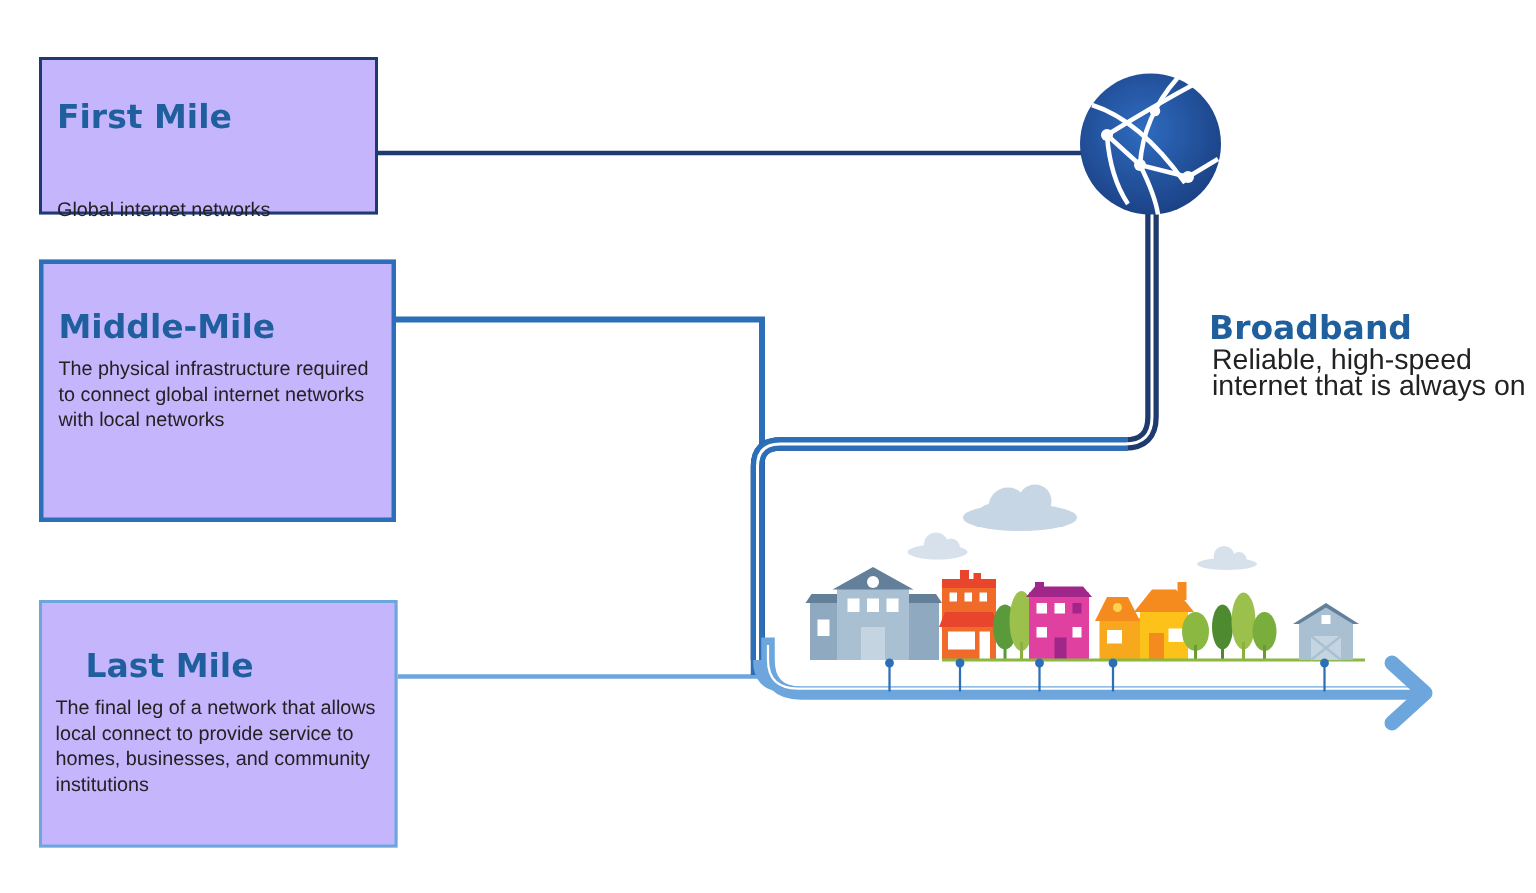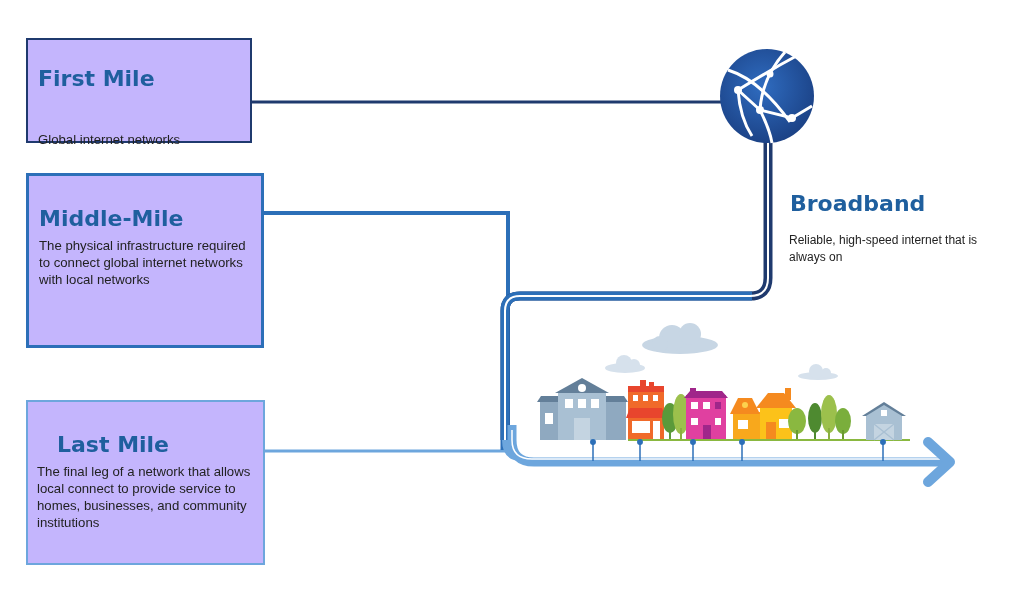--- a/index.html
+++ b/index.html
@@ -12,23 +12,23 @@
   #first { left: 26px; top: 38px; width: 226px; height: 105px; border: 2px solid #1f3a6e; }
   #first h2 { position: absolute; left: 10px; top: 26px; }
   #first p { position: absolute; left: 10px; top: 58px; margin-top: 33px; }
   #middle { left: 26px; top: 173px; width: 238px; height: 175px; border: 3px solid #2c6fb8; }
   #middle h2 { position: absolute; left: 10px; top: 30px; }
   #middle p { position: absolute; left: 10px; top: 61px; width: 215px; }
   #last { left: 26px; top: 400px; width: 239px; height: 165px; border: 2px solid #6da6dd; }
   #last h2 { position: absolute; left: 9px; top: 30px; margin-left: 20px; }
   #last p { position: absolute; left: 9px; top: 61px; width: 230px; }
   #bb-title { position: absolute; left: 790px; top: 191px; font-family: "DejaVu Sans", sans-serif;
-              font-weight: bold; color: #1f5f9e; font-size: 22px; margin: 0; }
-  #bb-desc { position: absolute; left: 789px; top: 232px; width: 210px; color: #222;
-             font-size: 12px; line-height: 17px; margin: 0; }
+              font-weight: bold; color: #1f5f9e; font-size: 22px; margin: 16px; }
+  #bb-desc { position: absolute; left: 808px; top: 232px; width: 210px; color: #222;
+             font-size: 19px; line-height: 17px; margin: 0; }
   svg#scene { position: absolute; left: 0; top: 0; }
 </style>
 </head>
 <body>
 
 <svg id="scene" width="1024" height="595" viewBox="0 0 1024 595">
   <defs>
     <radialGradient id="globeGrad" cx="45%" cy="40%" r="65%">
       <stop offset="0%" stop-color="#2f6cc0"></stop>
       <stop offset="100%" stop-color="#1a3f82"></stop>

